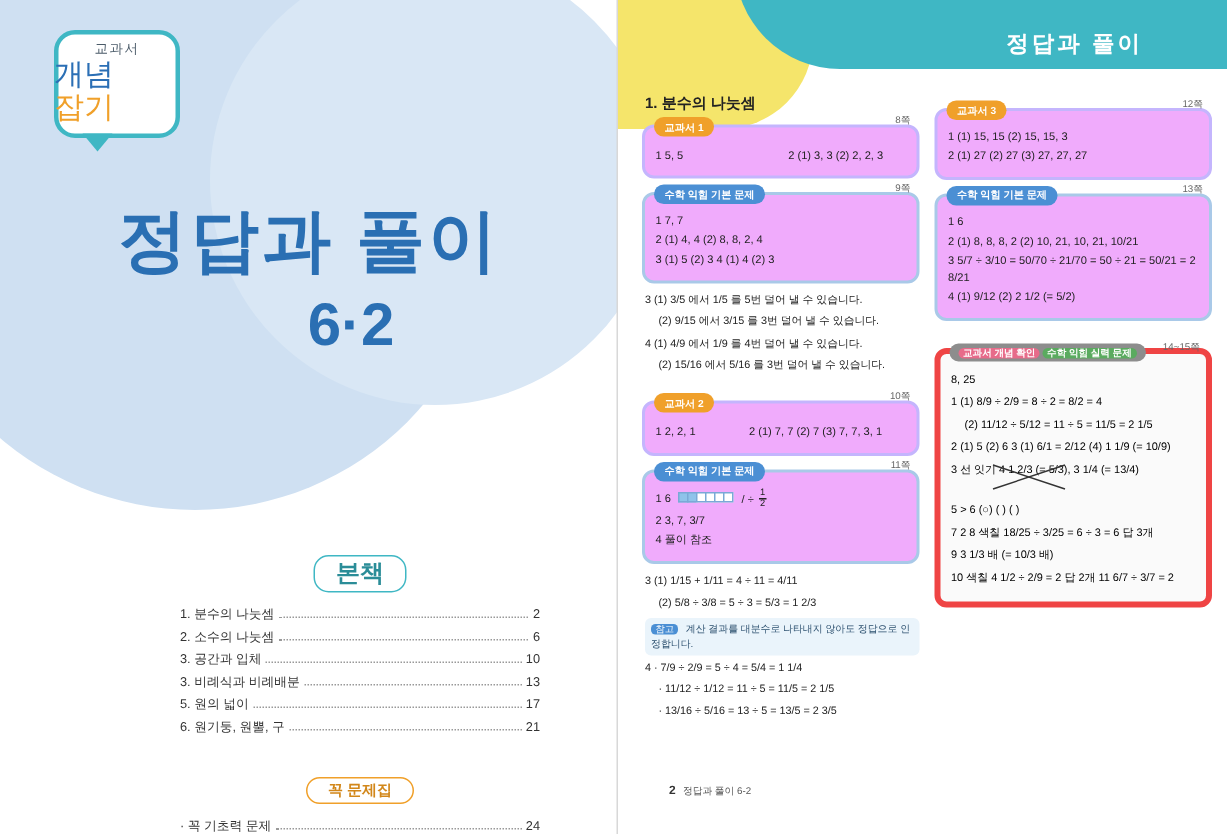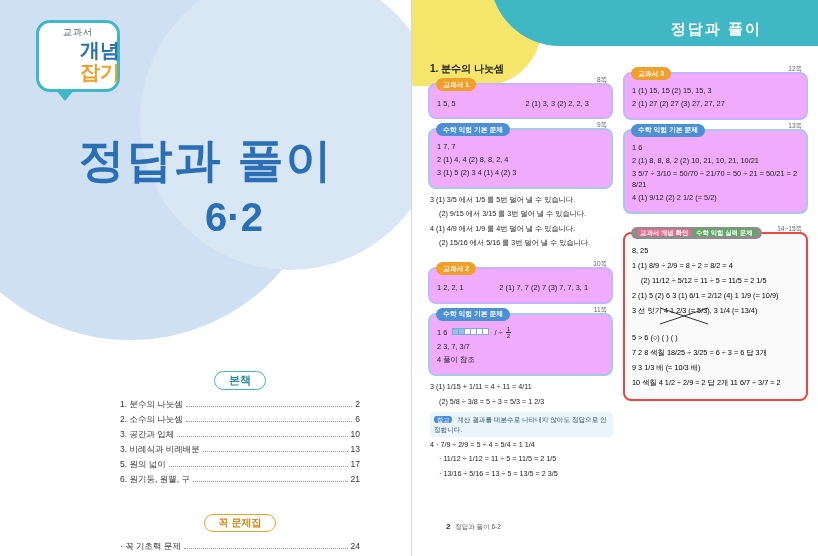--- a/index.html
+++ b/index.html
@@ -38,39 +38,39 @@
   .logo-badge .bubble:after{
     content:""; position:absolute; left:16px; bottom:-12px;
     width:0;height:0;border-left:10px solid transparent;
     border-right:10px solid transparent;border-top:12px solid #3fb7c4;
   }
   .logo-badge .sub {
     position:absolute; top:6px; left:0; width:84px; text-align:center;
     font-size:9px; color:#4a5a68; letter-spacing:1px;
   }
   .logo-badge .main1, .logo-badge .main2 {
-    position:absolute; width:84px; text-align:right;
-    font-weight:bold; color:#2b6fb5; font-size:20px; line-height:20px;
+    position:absolute; width:84px; text-align:left;
+    font-weight:normal; color:#2b6fb5; font-size:20px; line-height:20px;
   }
   .logo-badge .main1 { top:20px; }
   .logo-badge .main2 { top:42px; color:#f0a02a; }
 
   .cover-title {
     position:absolute; left:0; top:130px; width:412px; text-align:center;
     font-size:46px; font-weight:bold; color:#2a6fb3; letter-spacing:2px;
   }
   .cover-sub {
     position:absolute; left:0; top:195px; width:468px; text-align:center;
     font-size:40px; font-weight:bold; color:#2a6fb3;
   }
 
   .toc { position:absolute; left:120px; top:370px; width:240px; }
   .toc-head {
     display:inline-block; border:1.5px solid #3fb7c4; border-radius:10px;
-    padding:1px 14px; font-size:11px; color:#2b8d98; font-weight:bold;
+    padding:1px 14px; font-size:16px; color:#2b8d98; font-weight:bold;
     background:#ffffff; margin-bottom:6px;
   }
   .toc-head-wrap { text-align:center; }
   .toc-row {
     display:flex; align-items:baseline; font-size:8.5px; color:#333;
     margin:3px 0;
   }
   .toc-row .t { white-space:nowrap; }
   .toc-row .dots {
     flex:1; border-bottom:1px dotted #999; margin:0 3px 2px 3px;
@@ -132,21 +132,21 @@
   .indent { padding-left:9px; }
   .note {
     background:#eaf4fb; border-radius:4px; padding:3px 4px;
     font-size:6.6px; color:#2b4f6e; margin-top:3px; line-height:1.45;
   }
   .note .lbl {
     background:#4b8fd4; color:#fff; border-radius:3px; padding:0 3px;
     font-size:6.2px; margin-right:3px;
   }
   .grey-box {
-    border:2px solid #ef4444; border-radius:8px; background:#fafafa;
+    border:4px solid #ef4444; border-radius:8px; background:#fafafa;
     padding:8px 7px; position:relative; margin-bottom:8px;
   }
   .tag-wide {
     position:absolute; left:6px; top:-7px;
     font-size:6.4px; color:#fff; font-weight:bold;
     padding:1.5px 6px; border-radius:7px; background:#8d8d8d;
     white-space:nowrap;
   }
   .tag-wide .t1 { background:#e76b8a; padding:0 3px; border-radius:4px; }
   .tag-wide .t2 { background:#5aab5f; padding:0 3px; border-radius:4px; }

